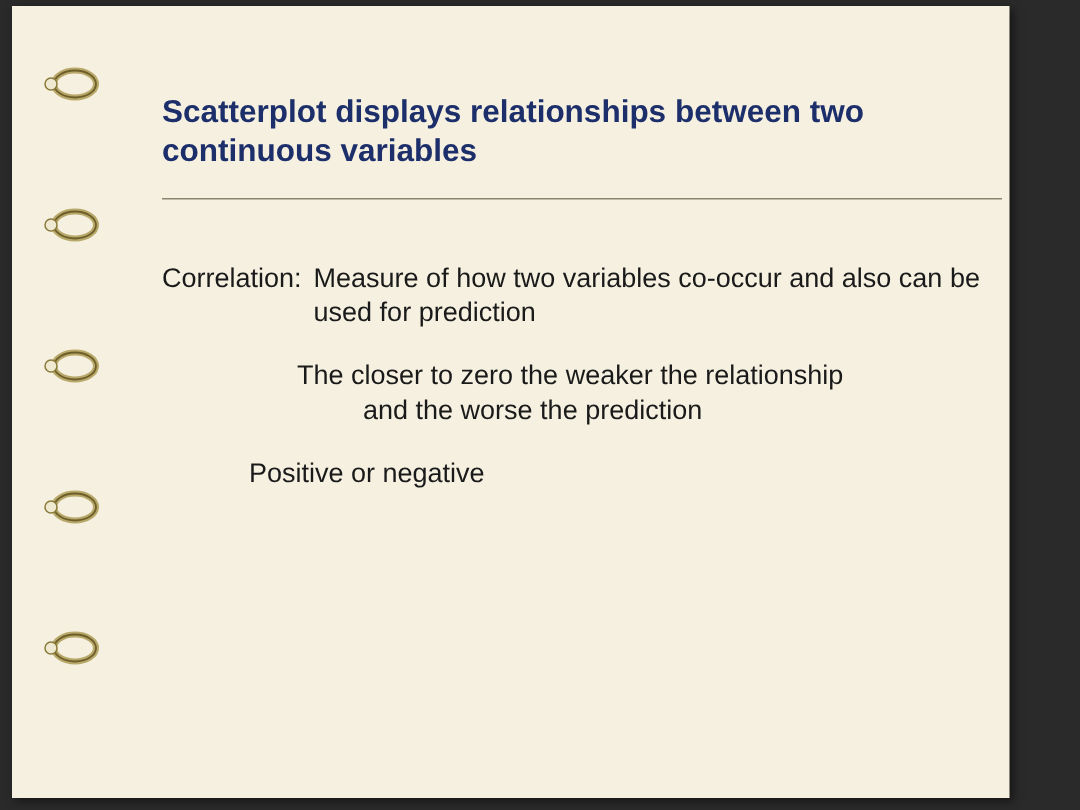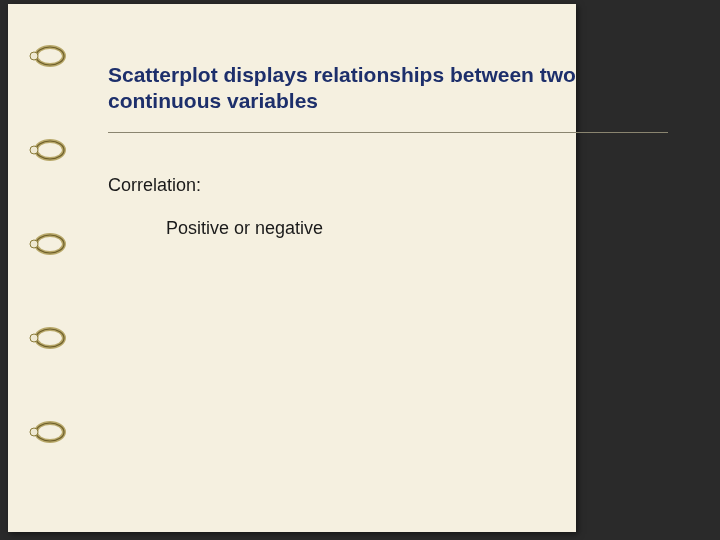--- a/index.html
+++ b/index.html
@@ -7,21 +7,21 @@
     width: 720px;
     height: 540px;
     background: #2a2a2a;
     overflow: hidden;
     font-family: "Comic Sans MS", "Comic Sans", cursive, sans-serif;
   }
   .slide {
     position: absolute;
     top: 4px;
     left: 8px;
-    width: 568px;
+    width: 665px;
     height: 528px;
     background: #f5f0e0;
     box-shadow: 2px 2px 6px rgba(0,0,0,0.5);
   }
   .rings {
     position: absolute;
     left: 18px;
     top: 40px;
     display: flex;
     flex-direction: column;
@@ -111,20 +111,25 @@
     </div>
   </div>
 
   <div class="title">Scatterplot displays relationships between two continuous variables</div>
 
   <div class="hr"></div>
 
   <div class="body">
     <div class="def-row">
       <div class="def-label">Correlation:</div>
+      <div class="def-text">Measure of how two variables co-occur and also can be used for prediction</div>
     </div>
 
 
+    <div class="pt2">
+      <div>The closer to zero the weaker the relationship</div>
+      <div class="pt2-line2">and the worse the prediction</div>
+    </div>
 
     <div class="pt3">Positive or negative</div>
   </div>
 
 </div>
 
 </body></html>

